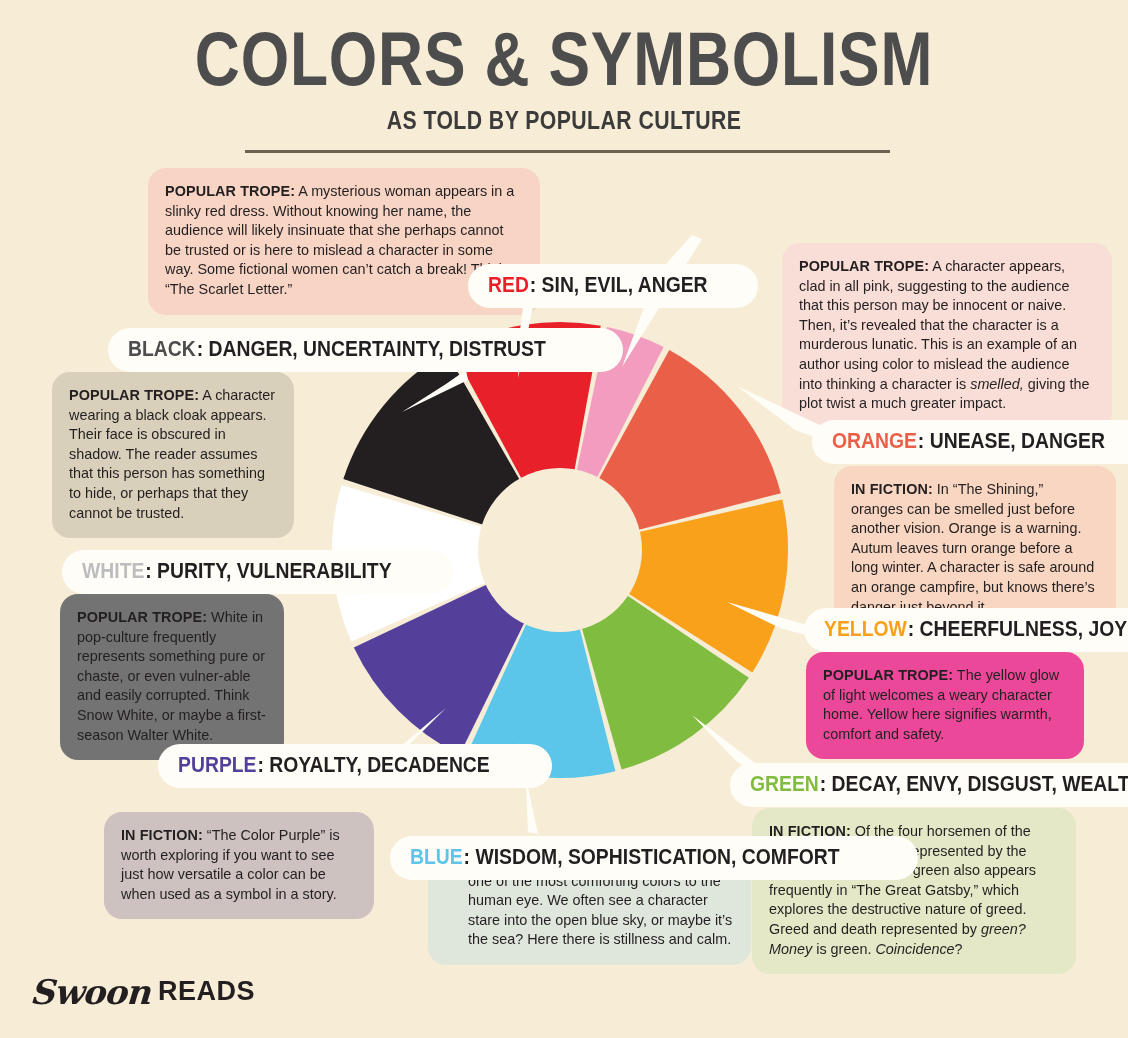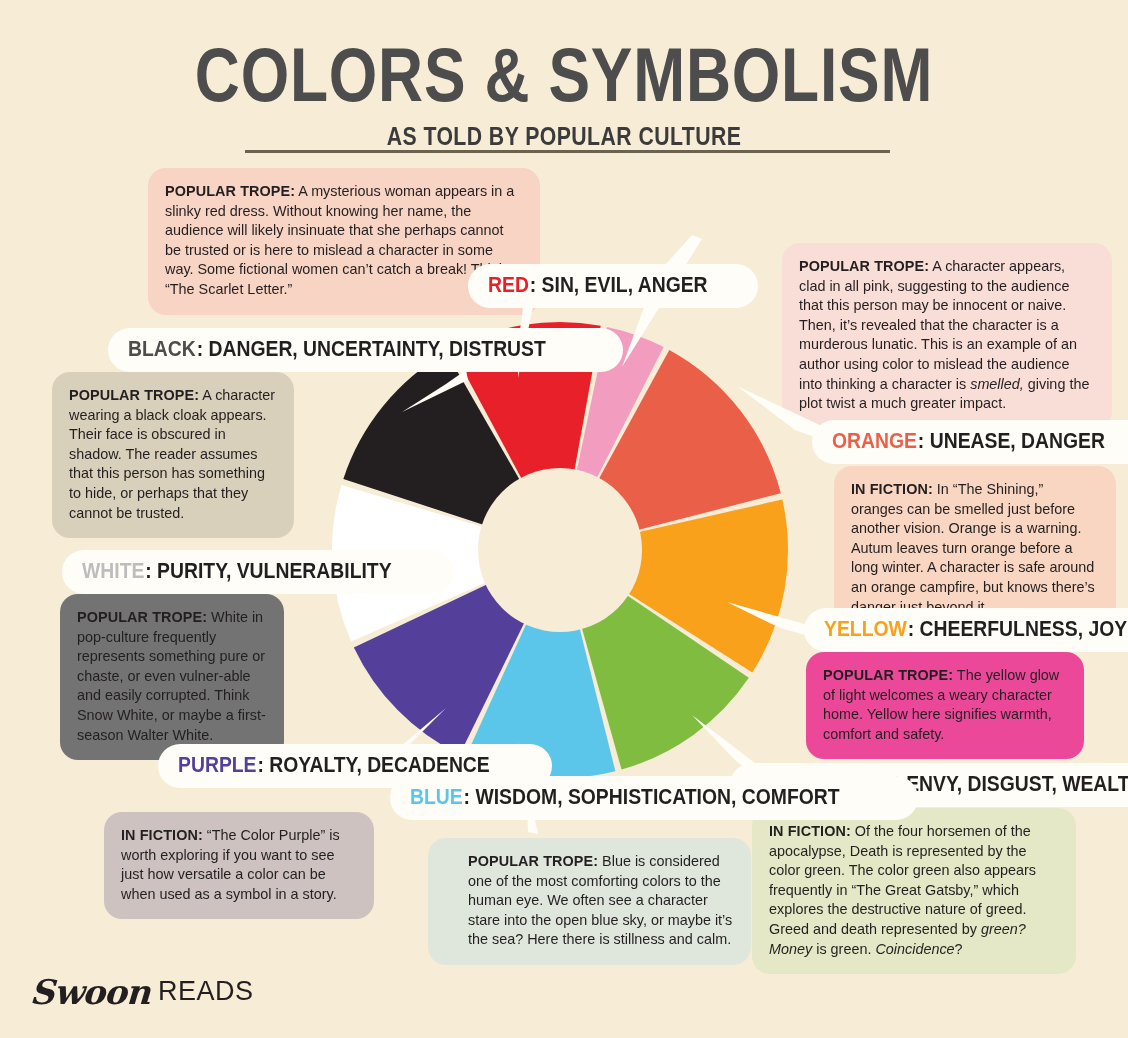--- a/index.html
+++ b/index.html
@@ -5,21 +5,21 @@
   html,body{margin:0;padding:0;}
   body{
     width:1128px;height:1038px;position:relative;overflow:hidden;
     background:#f7ecd6;
     font-family:"Liberation Sans", sans-serif;
     color:#231f20;
   }
   .canvas{position:absolute;inset:0;}
 
   
-  #header{position:absolute;left:0;top:18px;width:1128px;text-align:center;margin-top:16px;}
+  #header{position:absolute;left:0;top:18px;width:1128px;text-align:center;}
   #main-title{
     font-family:"Liberation Sans Narrow","Liberation Sans",sans-serif;
     font-weight:700;font-size:76px;line-height:82px;letter-spacing:1px;
     color:#4d4d4d;transform:scaleX(.82);transform-origin:center top;margin:0;
   }
   #subtitle{
     font-family:"Liberation Sans Narrow","Liberation Sans",sans-serif;
     font-weight:700;font-size:25px;letter-spacing:.5px;color:#3b3b3b;
     transform:scaleX(.85);transform-origin:center top;margin:6px 0 0 0;
   }
@@ -53,21 +53,21 @@
 
   
   #logo{position:absolute;left:33px;top:972px;}
   #logo-swoon{
     font-family:"DejaVu Serif",serif;font-style:italic;font-weight:700;
     font-size:34px;color:#231f20;letter-spacing:-1px;
     display:inline-block;transform:skewX(-6deg);
   }
   #logo-reads{
     font-family:"Liberation Sans Narrow","Liberation Sans",sans-serif;
-    font-weight:400;font-size:27px;letter-spacing:.5px;color:#231f20;
+    font-weight:700;font-size:27px;letter-spacing:.5px;color:#231f20;
     display:inline-block;margin-left:6px;vertical-align:4px;
   }
 </style>
 </head>
 <body>
 
 <div class="canvas">
 
   <div id="header">
     <div id="main-title">COLORS &amp; SYMBOLISM</div>
@@ -171,21 +171,21 @@
 
   <div class="label-pill" style="left:730px;top:763px;">
     <span class="inner">
       <span class="ckey" style="color:#80bc40">GREEN</span><span>: DECAY, ENVY, DISGUST, WEALTH</span>
     </span>
   </div>
   <div class="tbox" style="left:752px;top:808px;width:290px;background:#e4e8c6;">
     <b>IN FICTION:</b><span> Of the four horsemen of the apocalypse, Death is represented by the color green. The color green also appears frequently in “The Great Gatsby,” which explores the destructive nature of greed. Greed and death represented by </span><i>green? Money</i><span> is green. </span><i>Coincidence</i><span>?</span>
   </div>
 
-  <div class="label-pill" style="left:390px;top:776px;">
+  <div class="label-pill" style="left:390px;top:836px;">
     <span class="inner">
       <span class="ckey" style="color:#5bc6ea">BLUE</span><span>: WISDOM, SOPHISTICATION, COMFORT</span>
     </span>
   </div>
   <div class="tbox" style="left:428px;top:838px;width:266px;background:#dfe6dc;padding-left:40px;">
     <b>POPULAR TROPE:</b><span> Blue is considered one of the most comforting colors to the human eye. We often see a character stare into the open blue sky, or maybe it’s the sea? Here there is stillness and calm.</span>
   </div>
 
   <div class="label-pill" style="left:158px;top:744px;">
     <span class="inner">

